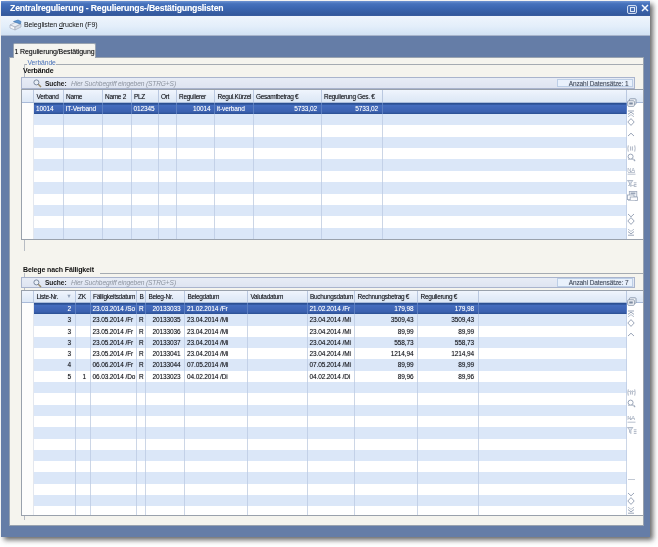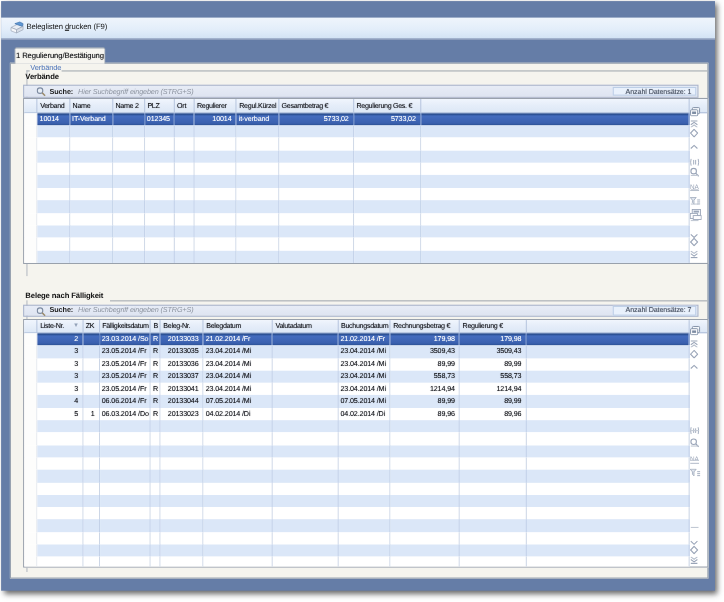--- a/index.html
+++ b/index.html
@@ -41,20 +41,29 @@
 .grid .row.even .c{background:#fff;border-right-color:#ccd6e6}
 .grid .row.odd .c{background:#dbe7f8;border-right-color:#c3d1e8}
 .grid .row.odd .ind,.grid .row.even .ind{background:#fdfdfc}
 .grid .row.sel .c{background:linear-gradient(180deg,#2b5093 0px,#2b5093 1px,#446cbe 2.5px,#3a60af 9px,#2a4f90 11px);color:#fff;border-right-color:#5d7fc0}
 .sort{position:absolute;right:3px;top:2px;font-size:5.5px;color:#93a2b8}
 .sbi{position:absolute}
 </style></head><body>
 <div id="root">
 
 <div id="win">
+<div id="titlebar">
+        <span id="title">Zentralregulierung - Regulierungs-/Bestätigungslisten</span>
+        <div id="btn-restore"></div>
+        <div id="btn-close">
+          <svg width="8" height="8" viewBox="0 0 8 8" style="position:absolute;left:1px;top:2px">
+            <path d="M1 1L7 7M7 1L1 7" stroke="#f4f7fd" stroke-width="1.5"></path>
+          </svg>
+        </div>
+      </div>
 <div id="toolbar">
         <svg style="position:absolute;left:7px;top:3px" width="15" height="13" viewBox="0 0 15 13">
           <path d="M2 6 L8 3 L13 5 L7 8 Z" fill="#e8edf4" stroke="#9aa5b5" stroke-width="0.6"></path>
           <path d="M5.5 2.5 L10 1 L13 2.5 L12.5 5 L8 3.5 Z" fill="#5f97d4" stroke="#3a6ea8" stroke-width="0.6"></path>
           <path d="M2 6 L7 8 L7 11 L2 9 Z" fill="#f5f7fa" stroke="#9aa5b5" stroke-width="0.6"></path>
           <path d="M7 8 L13 5 L13 8 L7 11 Z" fill="#d7dde6" stroke="#9aa5b5" stroke-width="0.6"></path>
         </svg>
         <div id="tbtext">Beleglisten <span style="text-decoration:underline">d</span>rucken (F9)</div>
       </div>
 </div>

